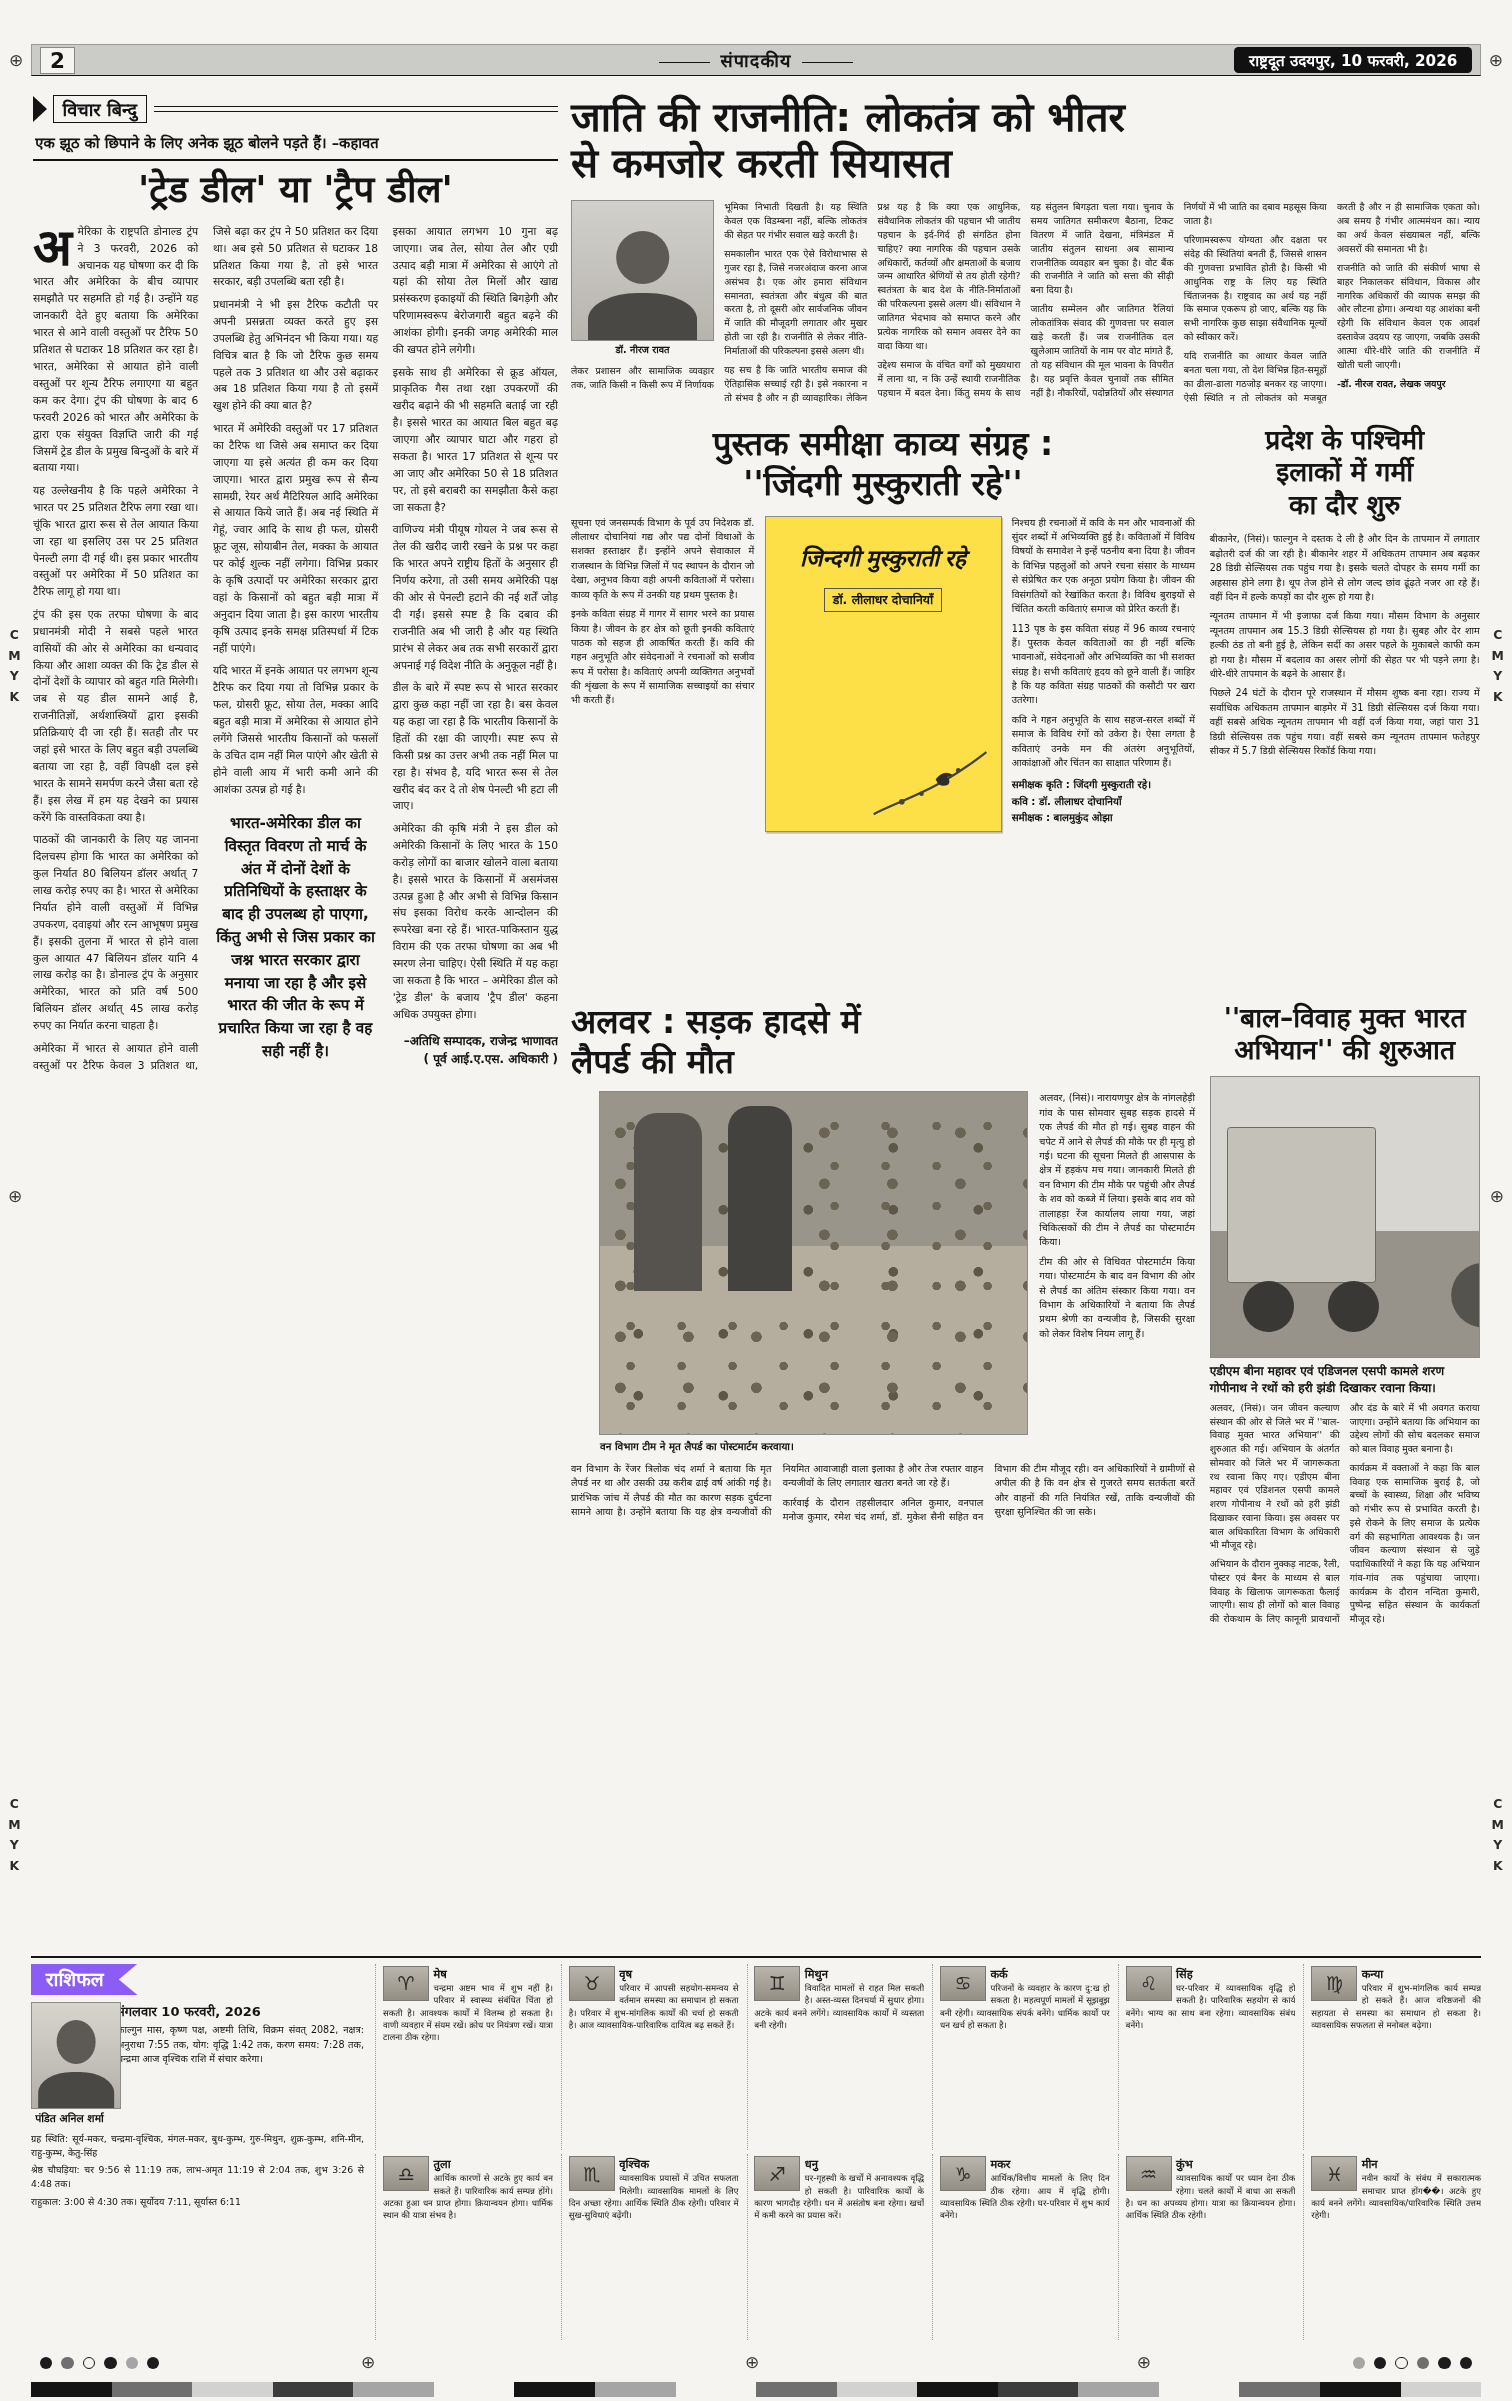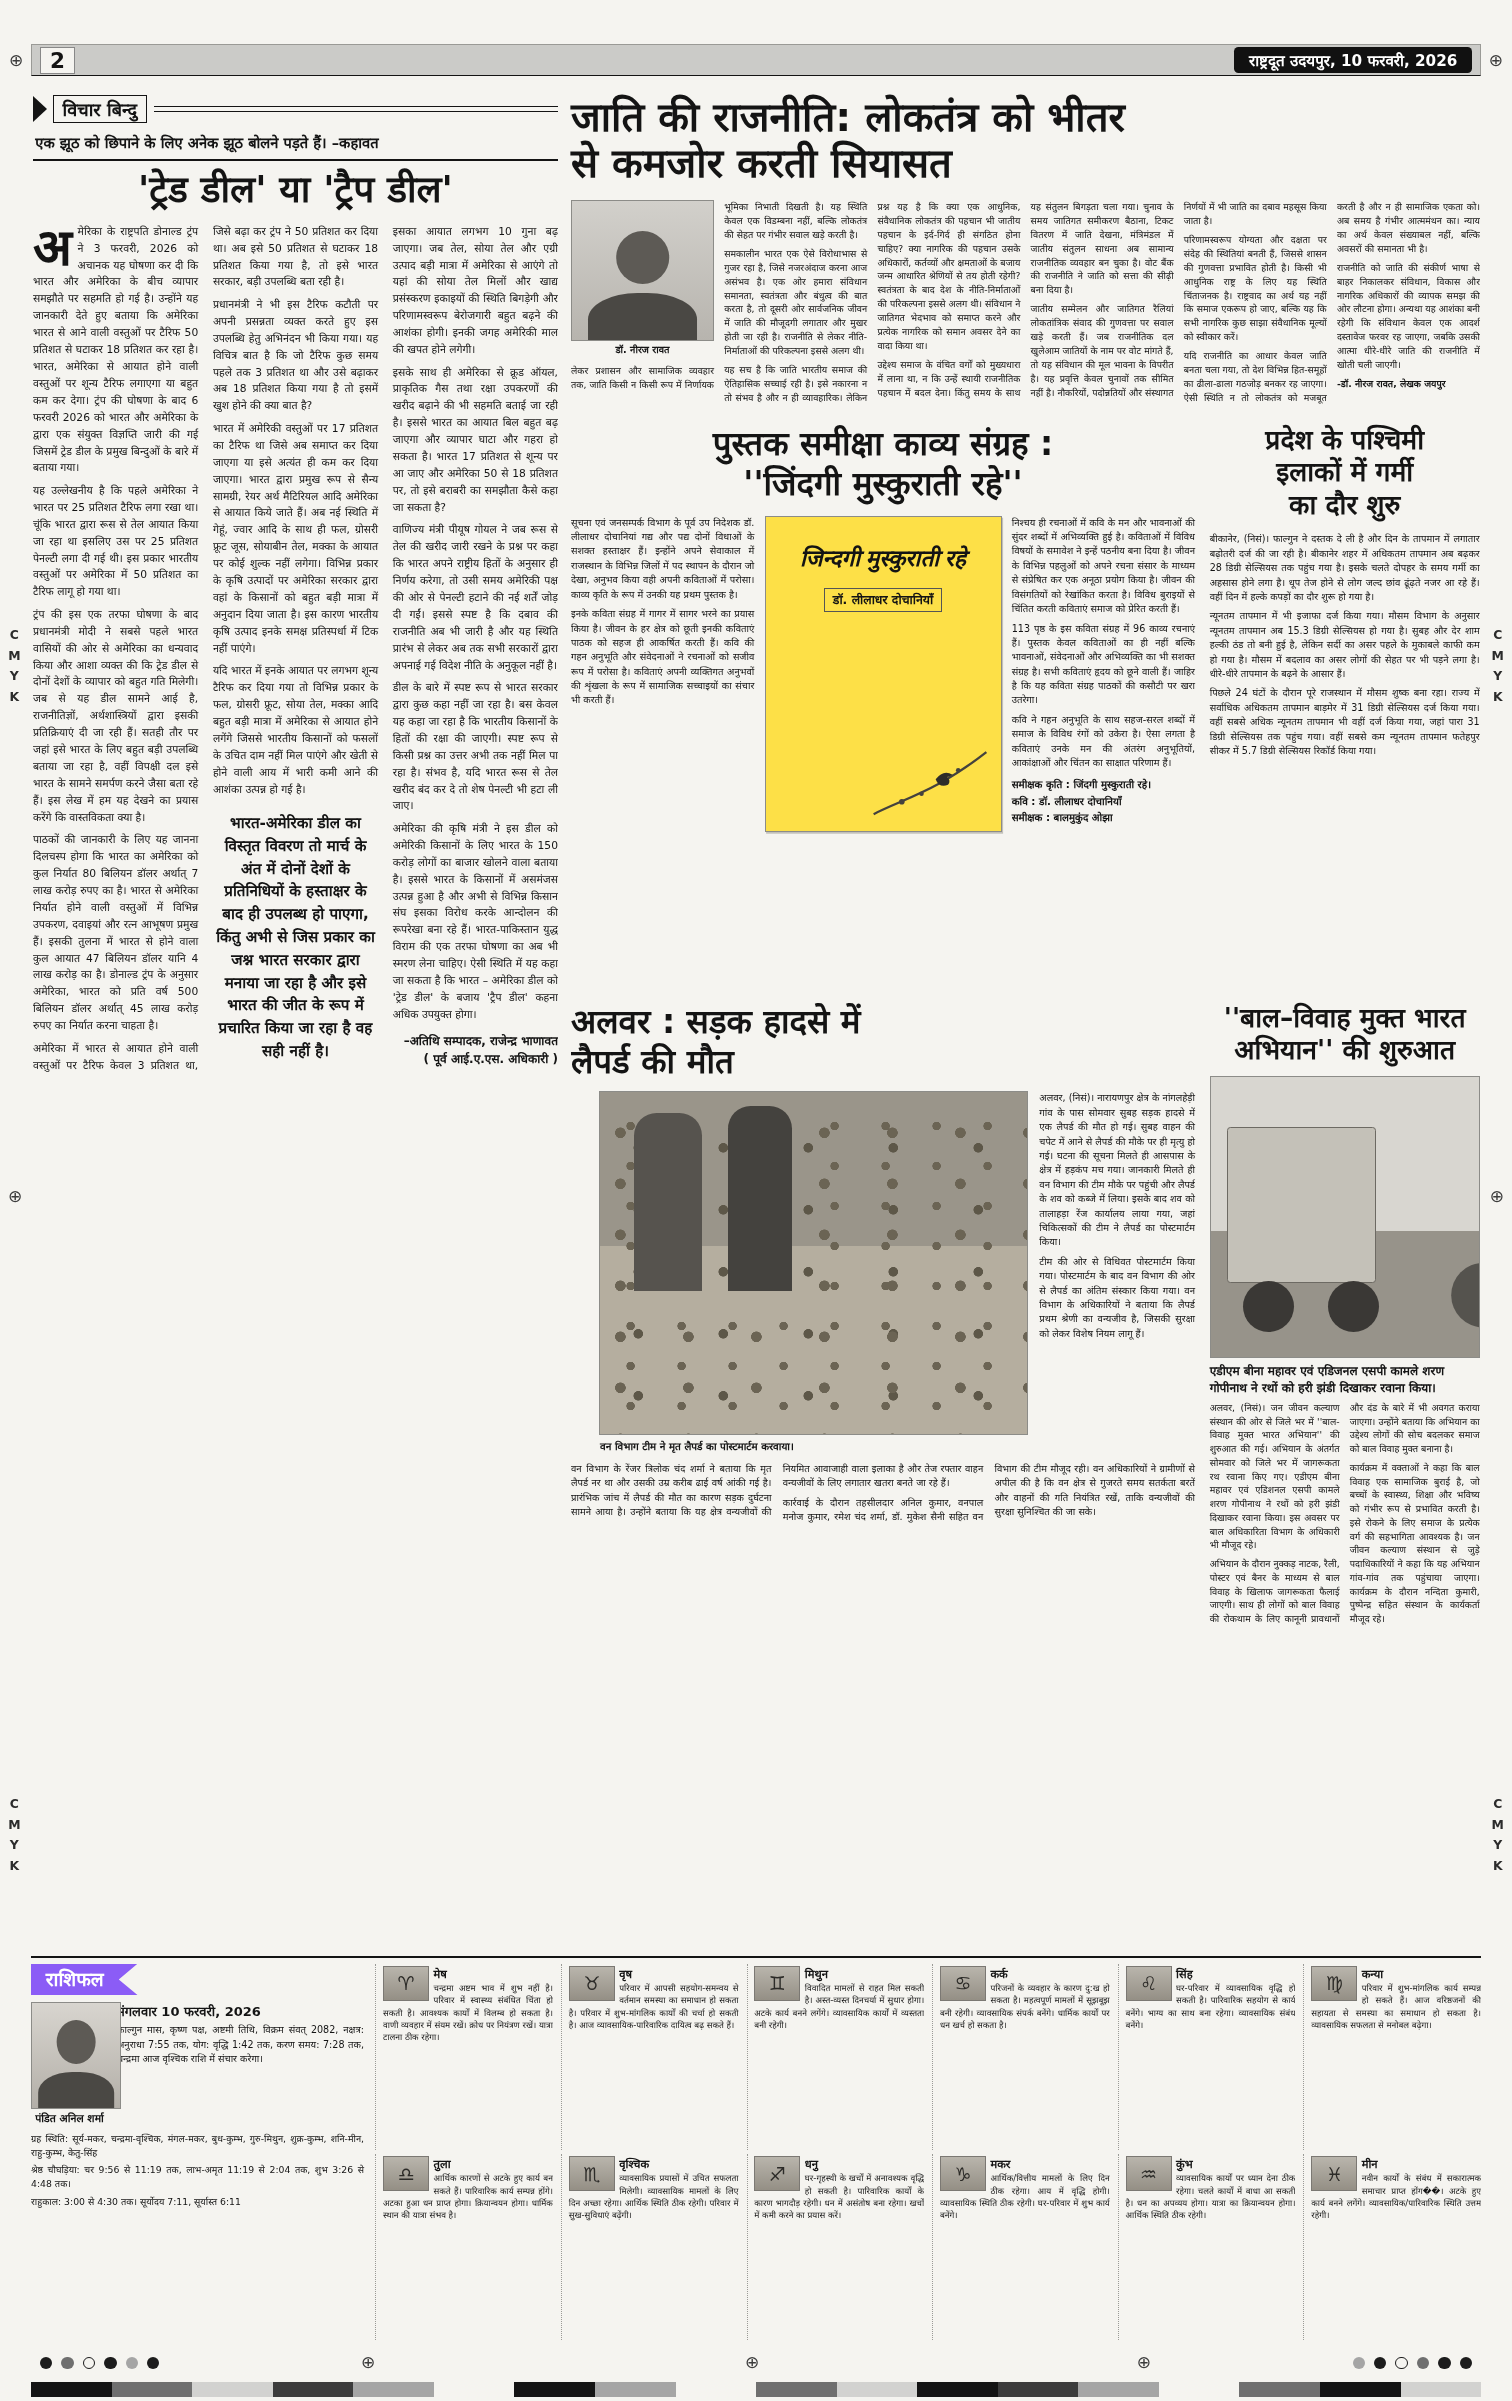--- a/index.html
+++ b/index.html
@@ -130,20 +130,23 @@
   .calib-strip span { flex:1; }
   .c0{background:#141414;} .c1{background:#3c3c3c;} .c2{background:#6f6f6f;} .c3{background:#a5a5a5;} .c4{background:#d2d2d0;} .c5{background:#f5f4f0;}
 </style>
 </head>
 <body>
 
 <div class="page">
 
   <header class="masthead">
     <div class="mast-pagenum">2</div>
+    <div class="mast-center">
+      <span class="orn"></span><span>संपादकीय</span><span class="orn"></span>
+    </div>
     <div class="mast-edition">राष्ट्रदूत उदयपुर, 10 फरवरी, 2026</div>
   </header>
 
   <section class="left-block">
     <div class="vb-ribbon">
       <span class="vb-tri"></span>
       <span class="vb-label">विचार बिन्दु</span>
       <span class="vb-line"></span>
     </div>
     <p class="vb-quote">एक झूठ को छिपाने के लिए अनेक झूठ बोलने पड़ते हैं। –कहावत</p>
@@ -185,21 +188,21 @@
           <div class="photo-person"></div>
           <figcaption class="fig-caption">डॉ. नीरज रावत</figcaption>
         </figure>
         <p>लेकर प्रशासन और सामाजिक व्यवहार तक, जाति किसी न किसी रूप में निर्णायक भूमिका निभाती दिखती है। यह स्थिति केवल एक विडम्बना नहीं, बल्कि लोकतंत्र की सेहत पर गंभीर सवाल खड़े करती है।</p>
         <p>समकालीन भारत एक ऐसे विरोधाभास से गुजर रहा है, जिसे नजरअंदाज करना आज असंभव है। एक ओर हमारा संविधान समानता, स्वतंत्रता और बंधुत्व की बात करता है, तो दूसरी ओर सार्वजनिक जीवन में जाति की मौजूदगी लगातार और मुखर होती जा रही है। राजनीति से लेकर नीति-निर्माताओं की परिकल्पना इससे अलग थी।</p>
         <p>यह सच है कि जाति भारतीय समाज की ऐतिहासिक सच्चाई रही है। इसे नकारना न तो संभव है और न ही व्यावहारिक। लेकिन प्रश्न यह है कि क्या एक आधुनिक, संवैधानिक लोकतंत्र की पहचान भी जातीय पहचान के इर्द-गिर्द ही संगठित होना चाहिए? क्या नागरिक की पहचान उसके अधिकारों, कर्तव्यों और क्षमताओं के बजाय जन्म आधारित श्रेणियों से तय होती रहेगी? स्वतंत्रता के बाद देश के नीति-निर्माताओं की परिकल्पना इससे अलग थी। संविधान ने जातिगत भेदभाव को समाप्त करने और प्रत्येक नागरिक को समान अवसर देने का वादा किया था।</p>
         <p>उद्देश्य समाज के वंचित वर्गों को मुख्यधारा में लाना था, न कि उन्हें स्थायी राजनीतिक पहचान में बदल देना। किंतु समय के साथ यह संतुलन बिगड़ता चला गया। चुनाव के समय जातिगत समीकरण बैठाना, टिकट वितरण में जाति देखना, मंत्रिमंडल में जातीय संतुलन साधना अब सामान्य राजनीतिक व्यवहार बन चुका है। वोट बैंक की राजनीति ने जाति को सत्ता की सीढ़ी बना दिया है।</p>
         <p>जातीय सम्मेलन और जातिगत रैलियां लोकतांत्रिक संवाद की गुणवत्ता पर सवाल खड़े करती हैं। जब राजनीतिक दल खुलेआम जातियों के नाम पर वोट मांगते हैं, तो यह संविधान की मूल भावना के विपरीत है। यह प्रवृत्ति केवल चुनावों तक सीमित नहीं है। नौकरियों, पदोन्नतियों और संस्थागत निर्णयों में भी जाति का दबाव महसूस किया जाता है।</p>
         <p>परिणामस्वरूप योग्यता और दक्षता पर संदेह की स्थितियां बनती हैं, जिससे शासन की गुणवत्ता प्रभावित होती है। किसी भी आधुनिक राष्ट्र के लिए यह स्थिति चिंताजनक है। राष्ट्रवाद का अर्थ यह नहीं कि समाज एकरूप हो जाए, बल्कि यह कि सभी नागरिक कुछ साझा संवैधानिक मूल्यों को स्वीकार करें।</p>
         <p>यदि राजनीति का आधार केवल जाति बनता चला गया, तो देश विभिन्न हित-समूहों का ढीला-ढाला गठजोड़ बनकर रह जाएगा। ऐसी स्थिति न तो लोकतंत्र को मजबूत करती है और न ही सामाजिक एकता को। अब समय है गंभीर आत्ममंथन का। न्याय का अर्थ केवल संख्याबल नहीं, बल्कि अवसरों की समानता भी है।</p>
-        <p>राजनीति को जाति की संकीर्ण भाषा से बाहर निकालकर संविधान, विकास और नागरिक अधिकारों की व्यापक समझ की ओर लौटना होगा। अन्यथा यह आशंका बनी रहेगी कि संविधान केवल एक आदर्श दस्तावेज फरवर रह जाएगा, जबकि उसकी आत्मा धीरे-धीरे जाति की राजनीति में खोती चली जाएगी।</p>
+        <p>राजनीति को जाति की संकीर्ण भाषा से बाहर निकालकर संविधान, विकास और नागरिक अधिकारों की व्यापक समझ की ओर लौटना होगा। अन्यथा यह आशंका बनी रहेगी कि संविधान केवल एक आदर्श दस्तावेज उदयप रह जाएगा, जबकि उसकी आत्मा धीरे-धीरे जाति की राजनीति में खोती चली जाएगी।</p>
         <p class="caste-sign">-डॉ. नीरज रावत, लेखक जयपुर</p>
       </div>
     </article>
 
     <div class="middle-row">
       <article class="book-review">
         <h1 class="br-headline">
           <span>पुस्तक समीक्षा काव्य संग्रह :</span><br>
           <span>''जिंदगी मुस्कुराती रहे''</span>
         </h1>

